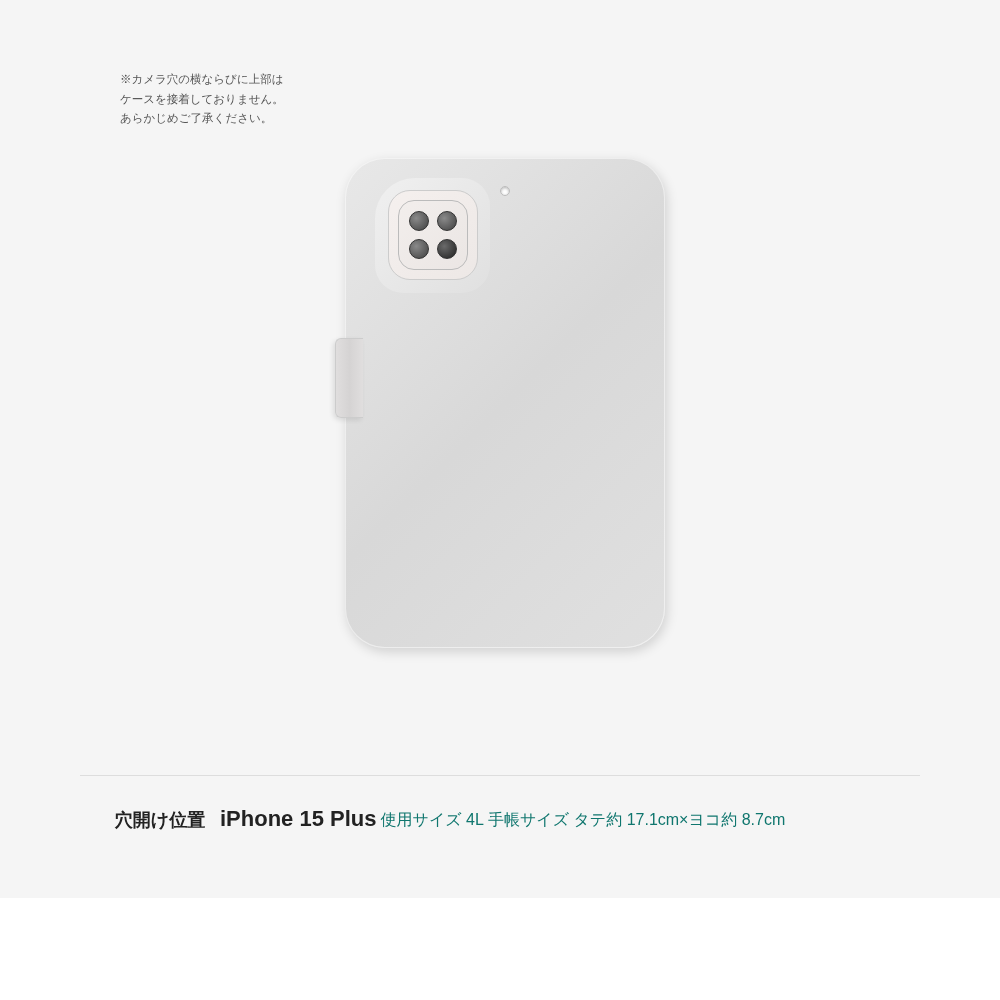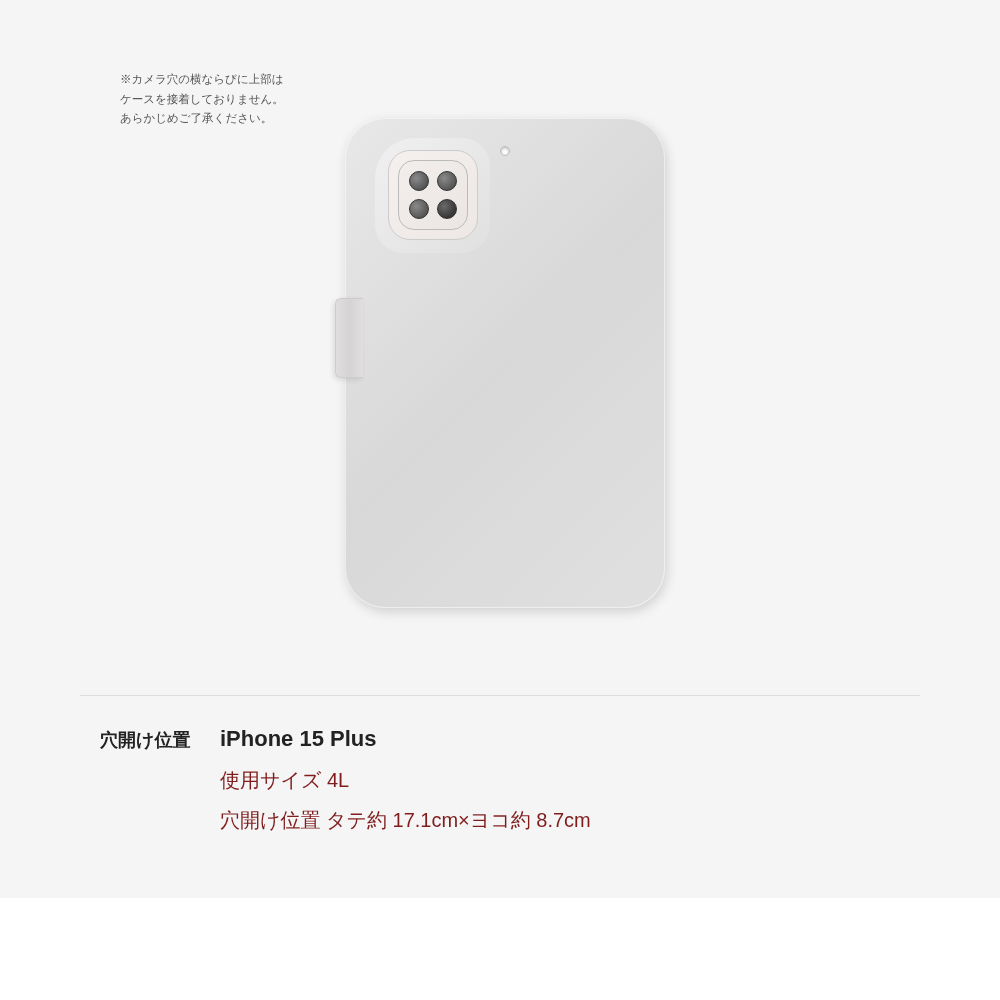--- a/index.html
+++ b/index.html
@@ -148,53 +148,54 @@
       line-height: 1.7;
       text-align: left;
     }
 
     
     .info-section {
       width: 100%;
       padding: 11px 20px 0 20px;
       border-top: 1px solid #ddd;
       padding-top: 30px;
+      text-align: center;
     }
 
     .info-table {
       display: grid;
       grid-template-columns: 120px 1fr;
       gap: 0;
       align-items: start;
     }
 
     .info-label {
       font-size: 18px;
       font-weight: bold;
       color: #222;
       padding-top: 2px;
       white-space: nowrap;
     }
 
     .info-details {
       display: flex;
-      flex-direction: column;
+      flex-direction: row;
       gap: 4px;
     }
 
     .info-title {
       font-size: 22px;
       font-weight: bold;
       color: #222;
       margin-bottom: 6px;
     }
 
     .info-line {
-      font-size: 20px;
-      color: #7f1d1d;
+      font-size: 16px;
+      color: #0f766e;
       line-height: 1.8;
     }
 
     .info-line-note {
       font-size: 15px;
       color: #444;
       line-height: 1.8;
     }
   </style>
 </head>
@@ -236,19 +237,19 @@
   </div>
 
   <div class="info-section">
     <div class="info-table">
 
       <div class="info-label">穴開け位置</div>
 
       <div class="info-details">
         <div class="info-title">iPhone 15 Plus</div>
         <div class="info-line">使用サイズ 4L</div>
-        <div class="info-line">穴開け位置 タテ約 17.1cm×ヨコ約 8.7cm</div>
+        <div class="info-line">手帳サイズ タテ約 17.1cm×ヨコ約 8.7cm</div>
       </div>
 
     </div>
   </div>
 
 </div>
 
 </body></html>

